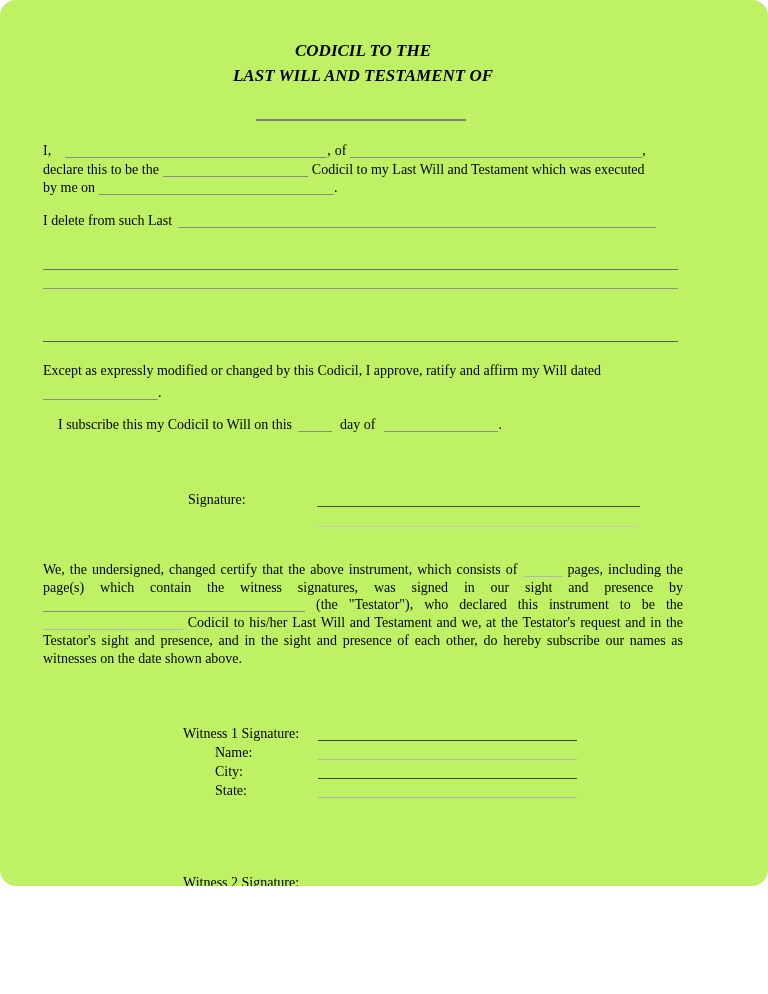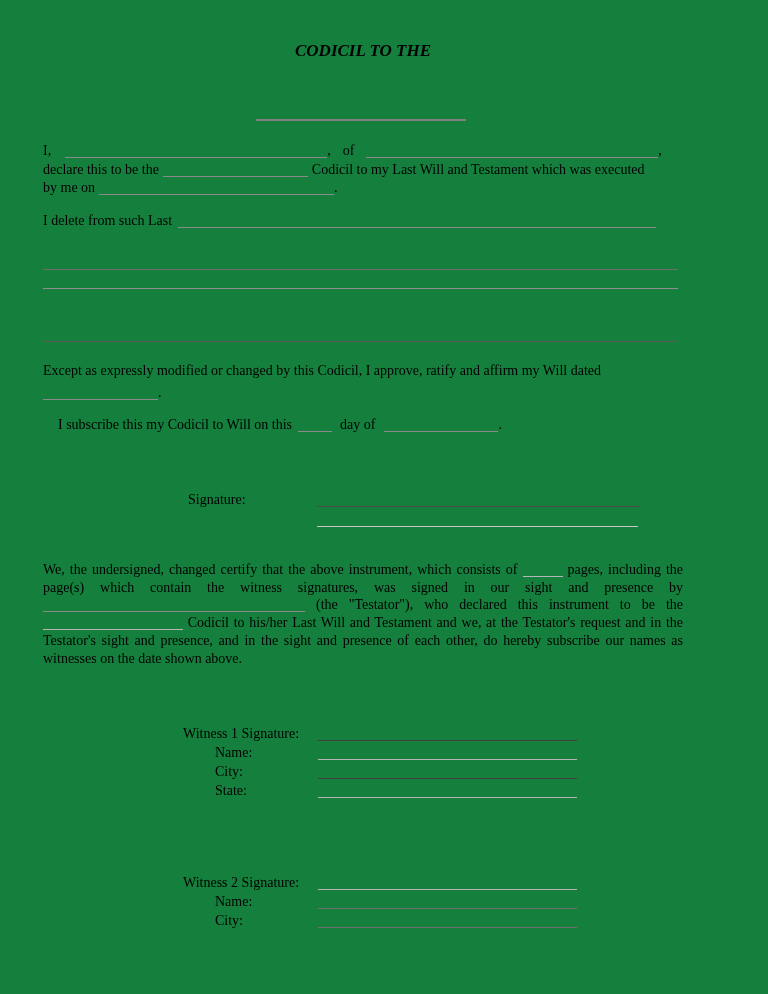--- a/index.html
+++ b/index.html
@@ -1,23 +1,24 @@
 <!DOCTYPE html>
 <html style="--ink: #000000; --line-mid: #8a8a8a; --line-dark: #4a4a4a; --line-light: #b6b6b6; --rule: #6e6e6e; --title-rule: #808080;"><head>
 <meta charset="utf-8">
 <style>
   html,body{margin:0;padding:0;background:#ffffff;}
   .page{
     position:relative;
-    width:768px;height:994px;
-    background:#15803d;
+    width:768px;height:886px;
+    background:#bef264;
     font-family:"Liberation Serif","DejaVu Serif",serif;
     font-size:14px;
     color:var(--ink,#000);
     overflow:hidden;
+    border-radius:16px;
   }
   .abs{position:absolute;}
   .title{
     left:43px;top:38px;width:640px;
     text-align:center;
     font-weight:bold;font-style:italic;
     font-size:17px;line-height:25px;
   }
   .name-rule{
     left:256px;top:119px;width:210px;height:0;
@@ -43,29 +44,30 @@
   .certify{left:43px;top:561px;width:640px;line-height:17.7px;}
   .wblock{left:183px;width:400px;}
   .wrow{position:relative;height:19px;}
   .wrow .wlabel{position:absolute;left:0;top:0;line-height:19px;white-space:nowrap;}
   .wrow.indent .wlabel{left:32px;}
   .fline{position:absolute;left:135px;top:16px;width:259px;height:0;border-top:1px solid var(--line-mid,#8a8a8a);}
   .fline.u-d{border-top-color:#3f3f3f;}
   .fline.u-m{border-top-color:#6e6e6e;}
   .fline.u-l{border-top-color:#b4b4b4;}
   .ml4{margin-left:4px;}.ml6{margin-left:6px;}.ml7{margin-left:7px;}
-  .ml8{margin-left:8px;}.ml9{margin-left:9px;}.ml12{margin-left:12px;text-align:center;}.ml14{margin-left:14px;}
+  .ml8{margin-left:8px;}.ml9{margin-left:9px;}.ml12{margin-left:4px;text-align:center;}.ml14{margin-left:14px;}
 </style>
 </head>
 <body>
 
 <div class="page">
 
   <div class="abs title">
     <div>CODICIL TO THE</div>
+    <div>LAST WILL AND TESTAMENT OF</div>
   </div>
 
   <div class="abs name-rule"></div>
 
   <div class="abs para" style="top:142px;">
     <div><span>I,</span><span class="bl ml14" style="width:262px;"></span><span>,</span><span class="ml12">of</span><span class="bl ml12" style="width:292px;"></span><span>,</span></div>
     <div><span>declare this to be the</span><span class="bl ml4" style="width:145px;"></span><span class="ml4">Codicil to my Last Will and Testament which was executed</span></div>
     <div><span>by me on</span><span class="bl ml4" style="width:235px;"></span><span>.</span></div>
   </div>
 

